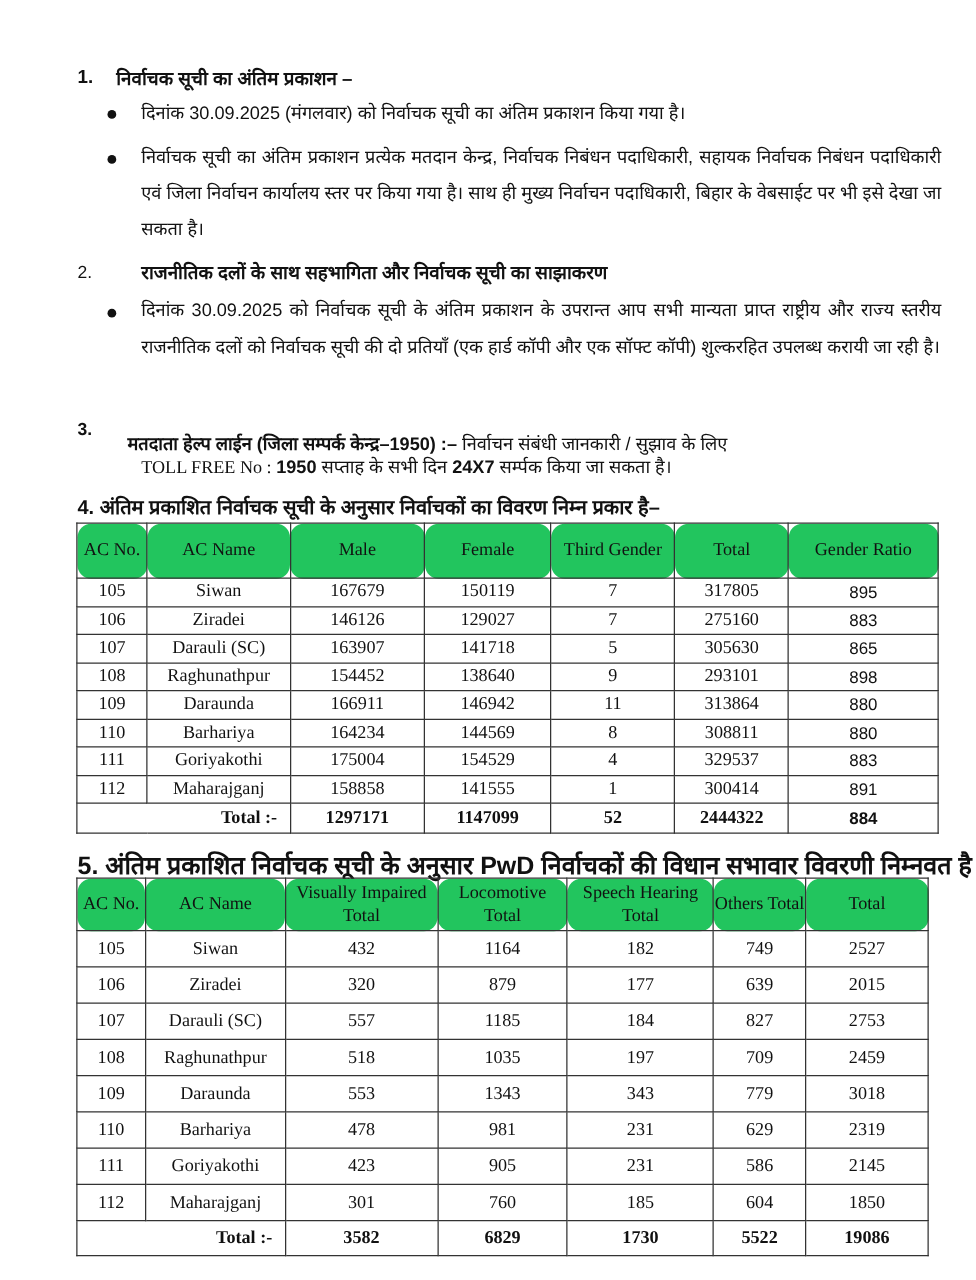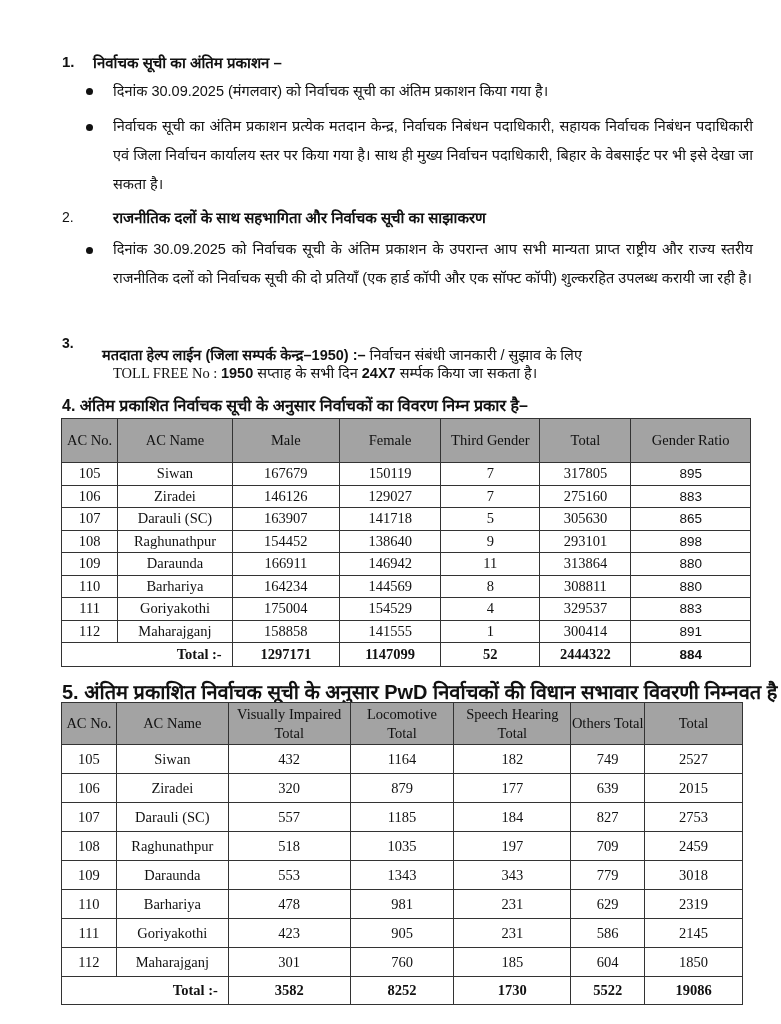--- a/index.html
+++ b/index.html
@@ -27,21 +27,21 @@
   .plain { position: absolute; font-size: 14.5px; }
   .bold { font-weight: bold; }
 
   table.grid {
     position: absolute; border-collapse: collapse;
     font-family: "Liberation Serif", "DejaVu Serif", serif; font-size: 14.5px;
   }
   table.grid th, table.grid td {
     border: 1px solid #333; text-align: center; padding: 0; font-weight: normal;
   }
-  table.grid th { background: #a3a3a3; line-height: 19px; }
+  table.grid th { background: #22c55e; line-height: 19px; border-radius: 11px; }
   table.grid td.total-label { text-align: right; padding-right: 10px; font-weight: bold; }
   table.grid tr.total-row td { font-weight: bold; }
   table.grid td.ratio { font-family: "Liberation Sans", sans-serif; font-size: 13.5px; }
 </style>
 </head>
 <body>
 
 <div class="header">
 </div>
 
@@ -264,19 +264,19 @@
         <td>Maharajganj</td>
         <td>301</td>
         <td>760</td>
         <td>185</td>
         <td>604</td>
         <td>1850</td>
       </tr>
       <tr class="total-row" style="height: 28px;">
         <td colspan="2" class="total-label">Total :-</td>
         <td>3582</td>
-        <td>8252</td>
+        <td>6829</td>
         <td>1730</td>
         <td>5522</td>
         <td>19086</td>
       </tr>
     </tbody>
 </table>
 
 </body></html>

